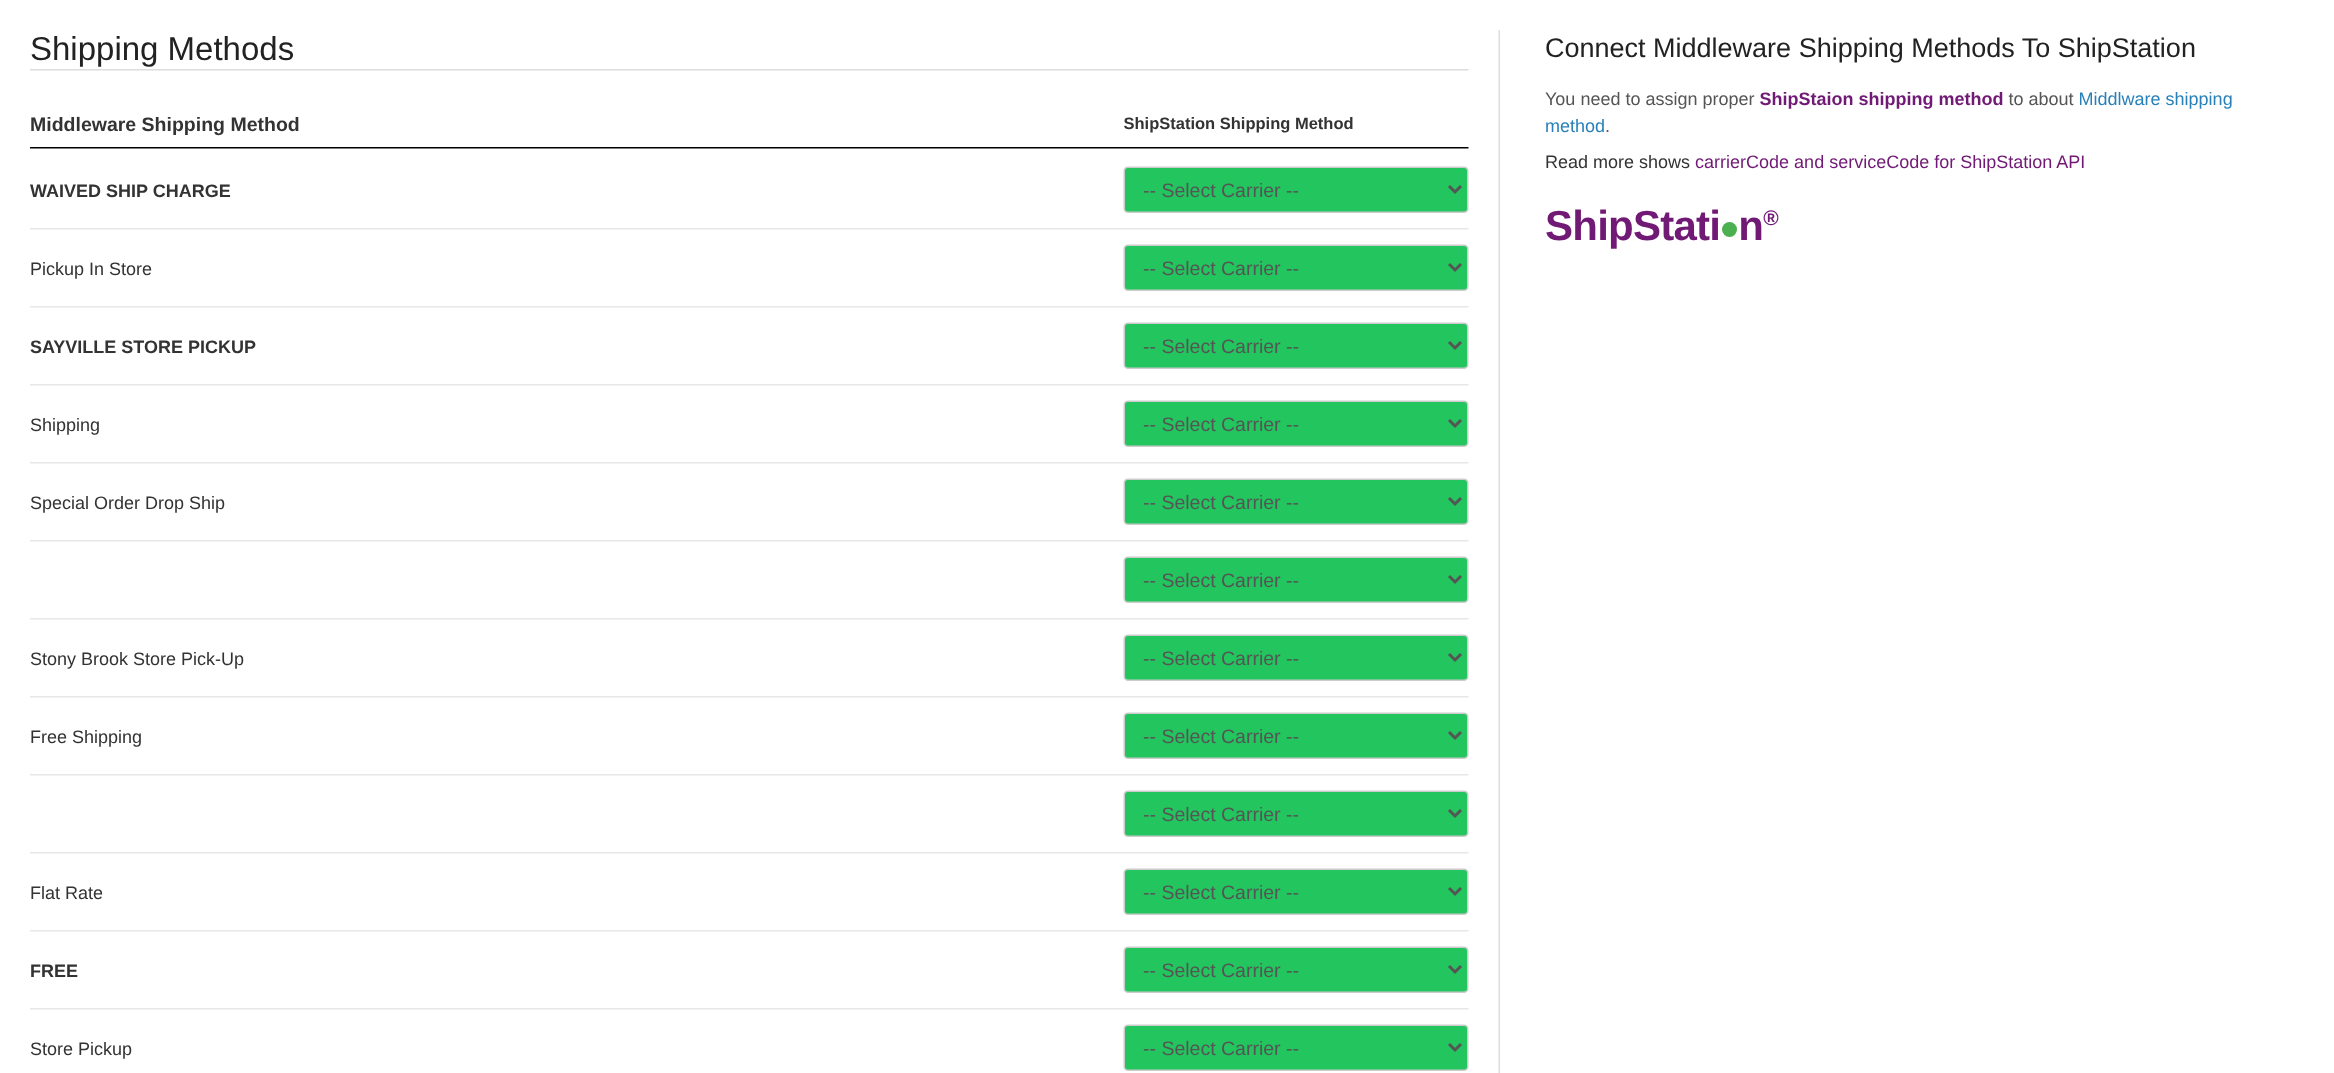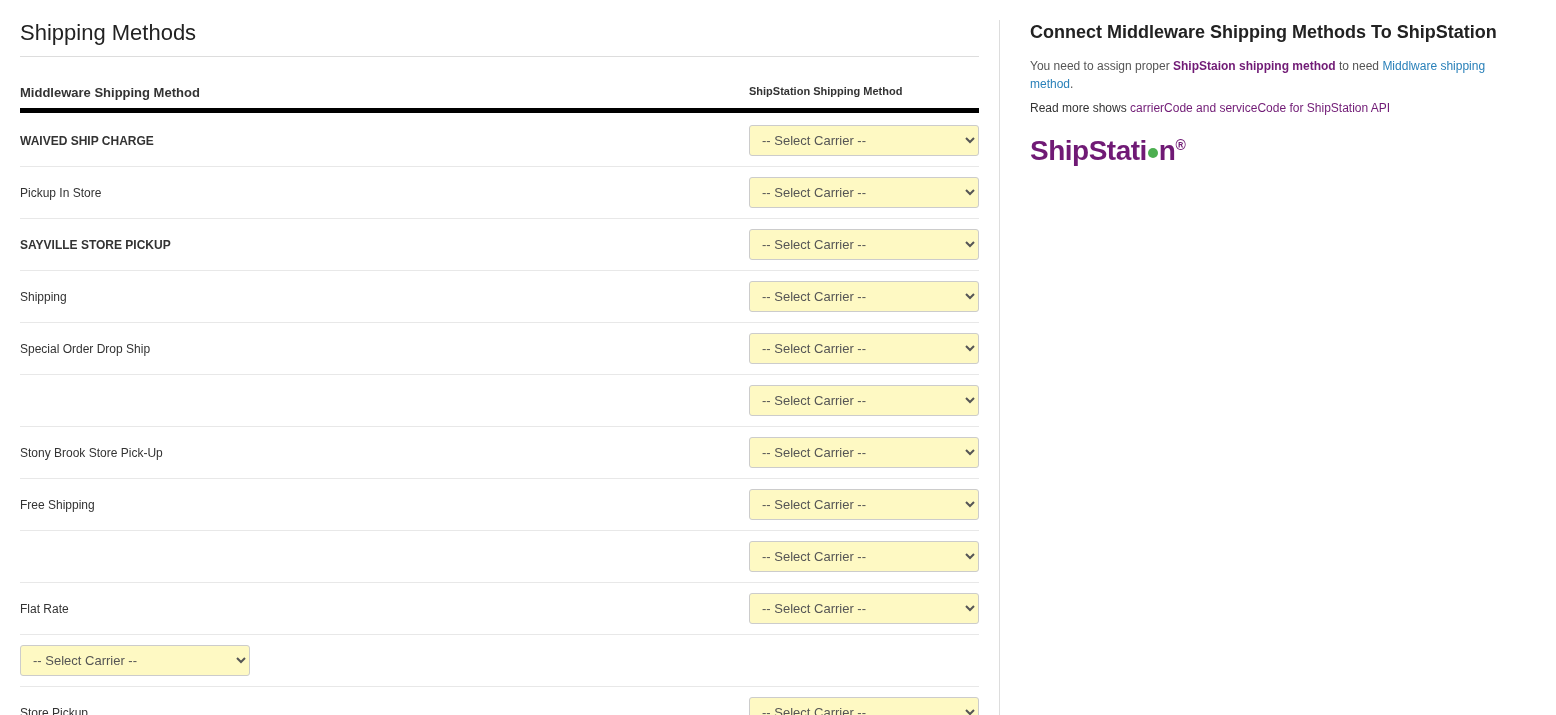--- a/index.html
+++ b/index.html
@@ -31,28 +31,29 @@
     .sidebar-section {
       width: 520px;
       padding-left: 30px;
     }
 
     h1.page-title {
       font-size: 22px;
       font-weight: normal;
       color: #222;
       margin-bottom: 20px;
-      padding-bottom: 10px;
+      padding-bottom: 0;
       border-bottom: 1px solid #ddd;
     }
 
     .column-headers {
       display: flex;
+      align-items: center;
       padding: 8px 0;
-      border-bottom: 5px solid #000000;
+      border-bottom: 1px solid #000000;
       margin-bottom: 2px;
       gap: 40px;
     }
 
     .col-middleware {
       flex: 1;
       font-weight: bold;
       font-size: 13px;
       color: #333;
     }
@@ -85,29 +86,29 @@
       width: 230px;
     }
 
     .carrier-select {
       width: 100%;
       padding: 6px 8px;
       border: 1px solid #ccc;
       border-radius: 3px;
       font-size: 13px;
       color: #555;
-      background-color: #fef9c3;
+      background-color: #22c55e;
       appearance: auto;
       cursor: pointer;
     }
 
     
     .sidebar-title {
       font-size: 18px;
-      font-weight: bold;
+      font-weight: normal;
       color: #222;
       margin-bottom: 12px;
       line-height: 1.4;
     }
 
     .sidebar-desc {
       font-size: 12px;
       color: #555;
       margin-bottom: 8px;
       line-height: 1.5;
@@ -205,34 +206,35 @@
         </div>
         <div class="shipping-row">
           <div class="middleware-name"></div>
           <div class="carrier-select-wrapper"><select class="carrier-select"><option value="">-- Select Carrier --</option></select></div>
         </div>
         <div class="shipping-row">
           <div class="middleware-name">Flat Rate</div>
           <div class="carrier-select-wrapper"><select class="carrier-select"><option value="">-- Select Carrier --</option></select></div>
         </div>
         <div class="shipping-row">
+          <div class="middleware-name bold">FREE</div>
           <div class="carrier-select-wrapper"><select class="carrier-select"><option value="">-- Select Carrier --</option></select></div>
         </div>
         <div class="shipping-row">
           <div class="middleware-name">Store Pickup</div>
           <div class="carrier-select-wrapper"><select class="carrier-select"><option value="">-- Select Carrier --</option></select></div>
         </div>
       </div>
   </div>
 
   <div class="sidebar-section">
     <h2 class="sidebar-title">Connect Middleware Shipping Methods To ShipStation</h2>
 
     <p class="sidebar-desc">
-      <span>You need to assign proper </span><span class="highlight-red">ShipStaion shipping method</span><span> to need </span><span class="highlight-blue">Middlware shipping method</span><span>.</span>
+      <span>You need to assign proper </span><span class="highlight-red">ShipStaion shipping method</span><span> to about </span><span class="highlight-blue">Middlware shipping method</span><span>.</span>
     </p>
 
 
     <p class="sidebar-link">
       <span>Read more shows </span><a href="#">carrierCode and serviceCode for ShipStation API</a>
     </p>
 
     <div class="shipstation-logo">
       <span class="logo-text">
         <span>Ship</span><span>Stati</span><span class="logo-dot"></span><span>n</span><sup style="font-size:14px;">®</sup>

